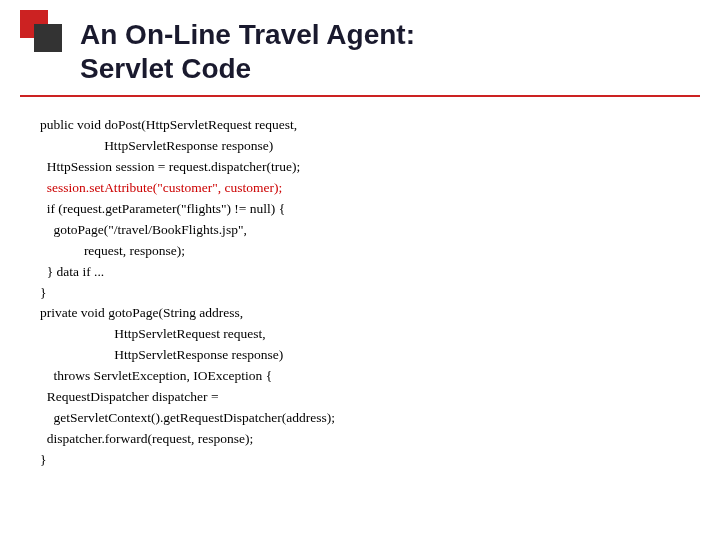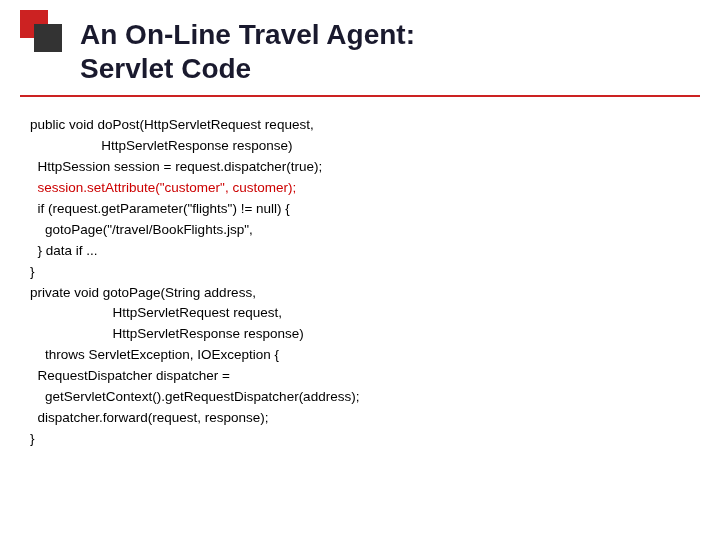--- a/index.html
+++ b/index.html
@@ -63,22 +63,22 @@
       font-family: Arial, sans-serif;
     }
 
     .divider {
       height: 2px;
       background: #cc2222;
       margin: 0 20px;
     }
 
     .content {
-      padding: 18px 30px 10px 30px;
-      font-family: Liberation Sans, sans-serif;
+      padding: 18px 30px 10px 40px;
+      font-family: Liberation Serif, serif;
       font-size: 13.5px;
       line-height: 1.55;
       color: #000000;
     }
 
     .code-line {
       white-space: pre;
       display: block;
     }
 
@@ -105,20 +105,21 @@
     </div>
   </div>
   <div class="divider"></div>
   <div class="content">
     <span class="code-line code-normal">public void doPost(HttpServletRequest request,</span>
     <span class="code-line code-normal">                   HttpServletResponse response)</span>
     <span class="code-line code-normal">  HttpSession session = request.dispatcher(true);</span>
     <span class="code-line code-red">  session.setAttribute("customer", customer);</span>
     <span class="code-line code-normal">  if (request.getParameter("flights") != null) {</span>
     <span class="code-line code-normal">    gotoPage("/travel/BookFlights.jsp",</span>
+    <span class="code-line code-normal">             request, response);</span>
     <span class="code-line code-normal">  } data if ...</span>
     <span class="code-line code-normal">}</span>
     <span class="code-line code-normal">private void gotoPage(String address,</span>
     <span class="code-line code-normal">                      HttpServletRequest request,</span>
     <span class="code-line code-normal">                      HttpServletResponse response)</span>
     <span class="code-line code-normal">    throws ServletException, IOException {</span>
     <span class="code-line code-normal">  RequestDispatcher dispatcher =</span>
     <span class="code-line code-normal">    getServletContext().getRequestDispatcher(address);</span>
     <span class="code-line code-normal">  dispatcher.forward(request, response);</span>
     <span class="code-line code-normal">}</span>

